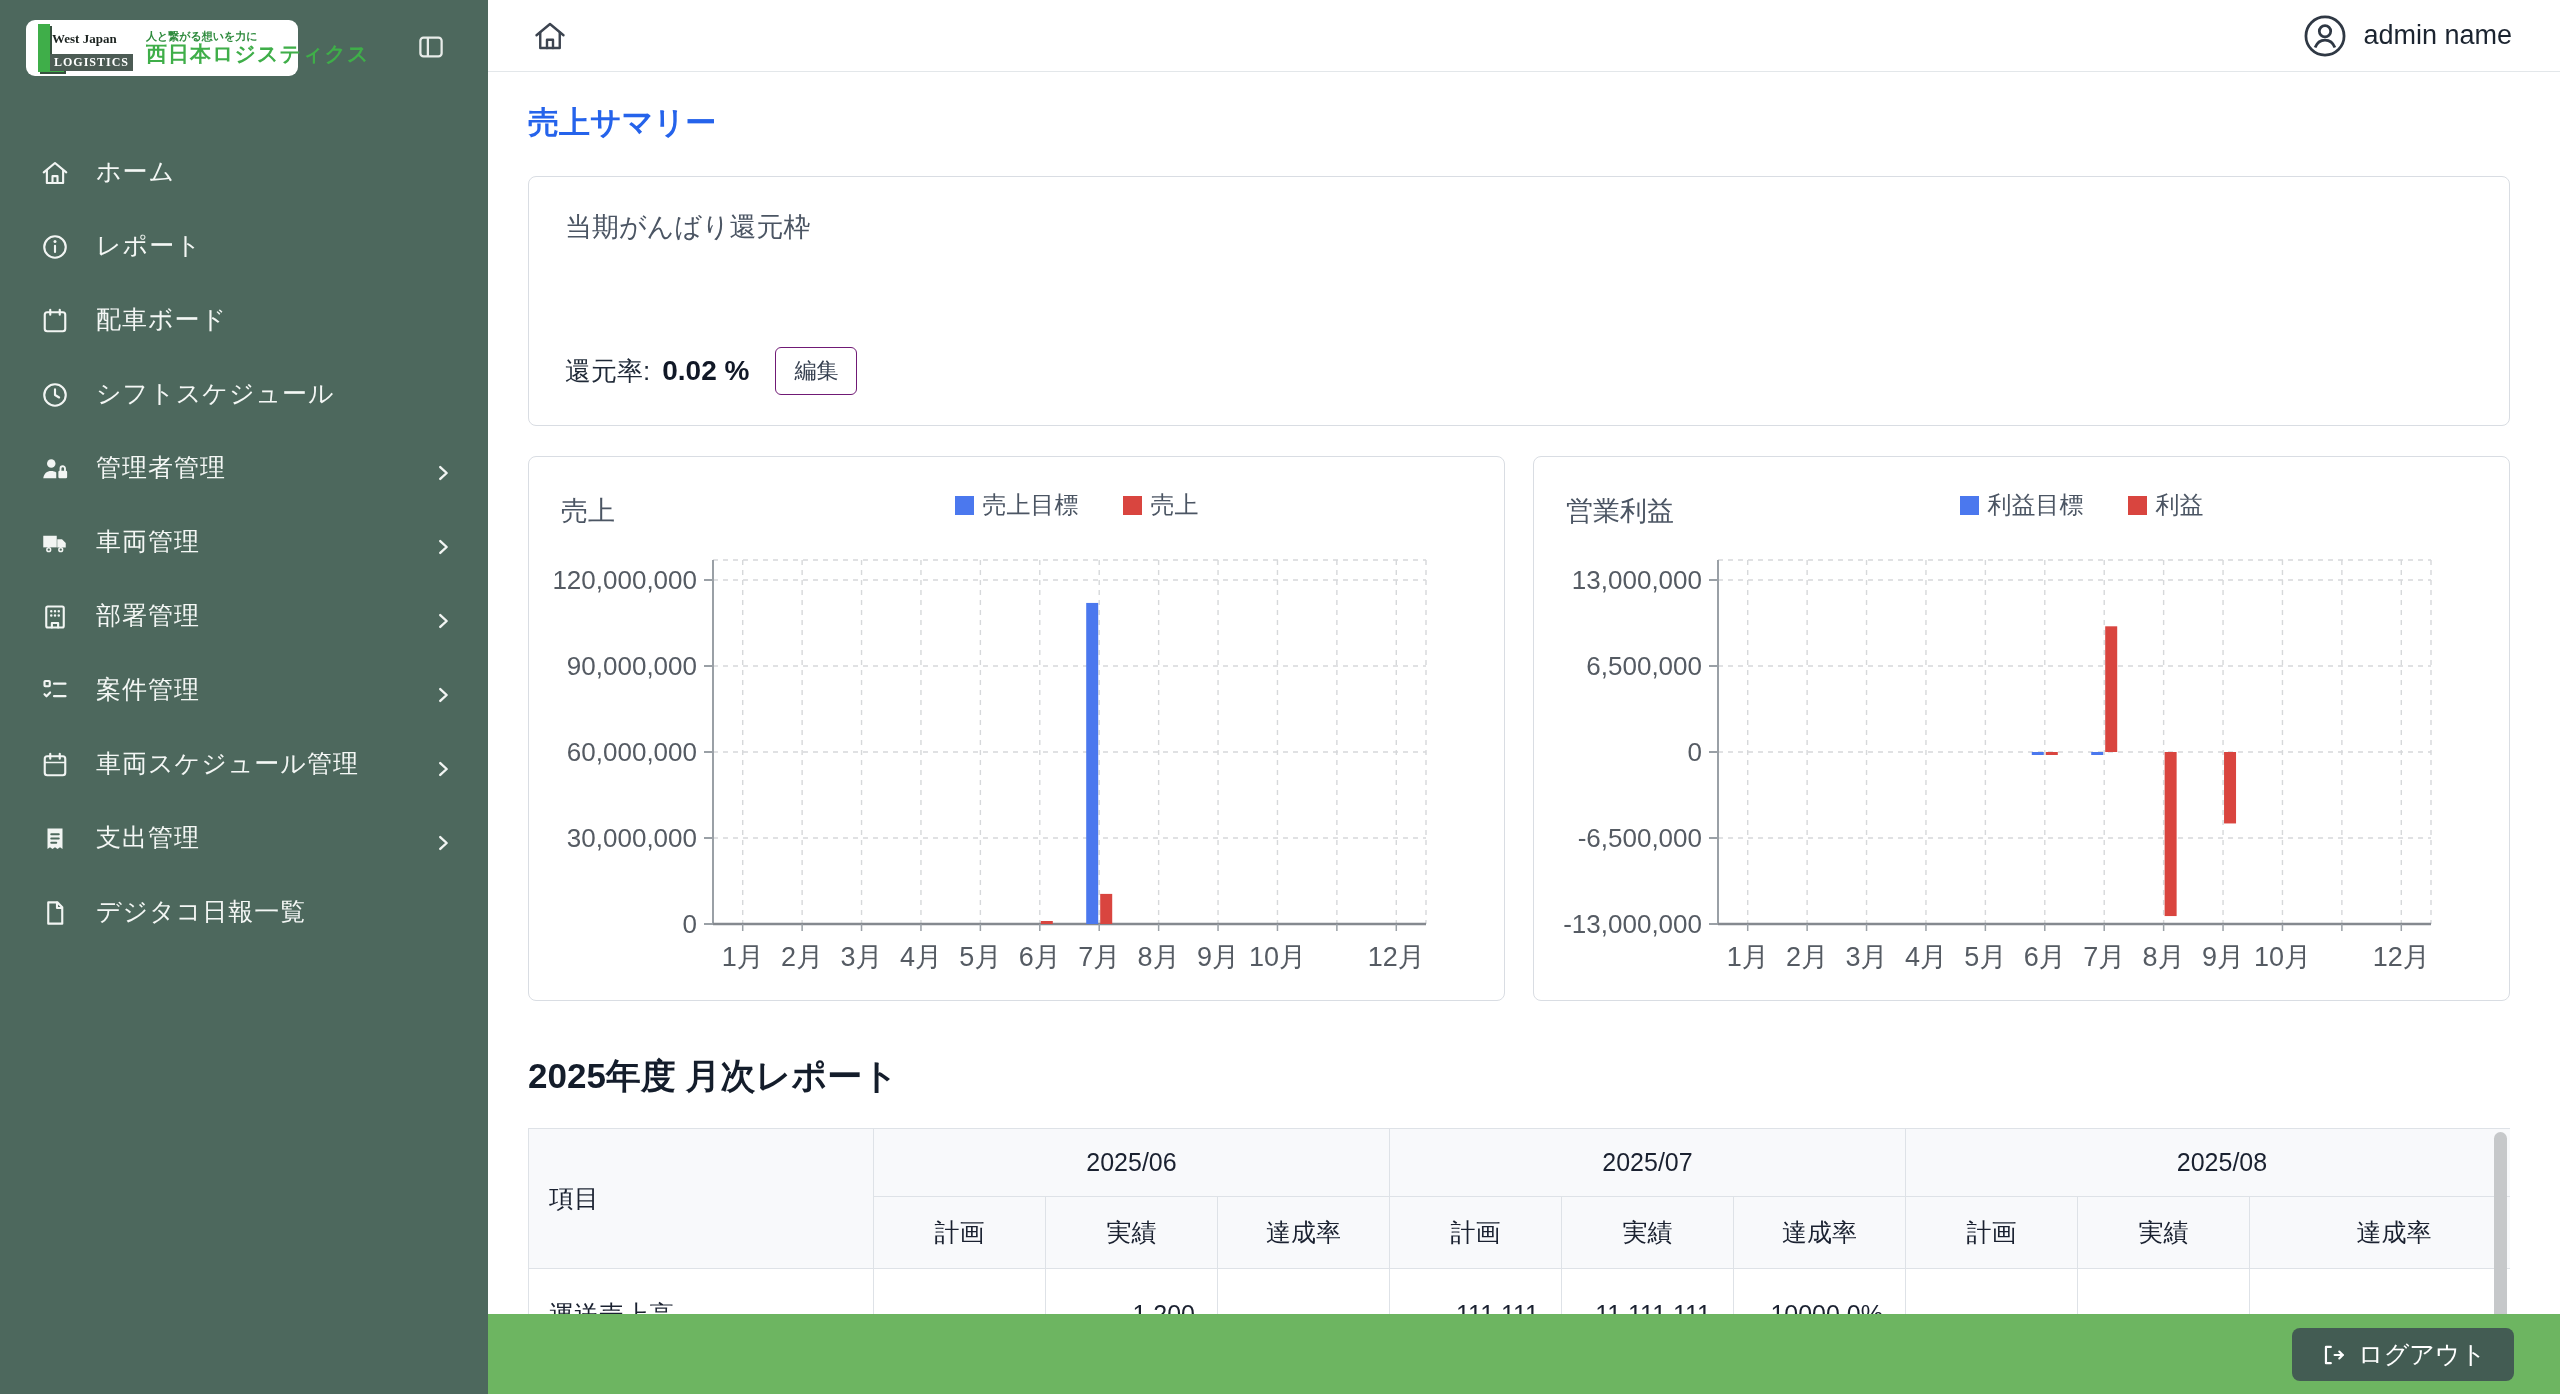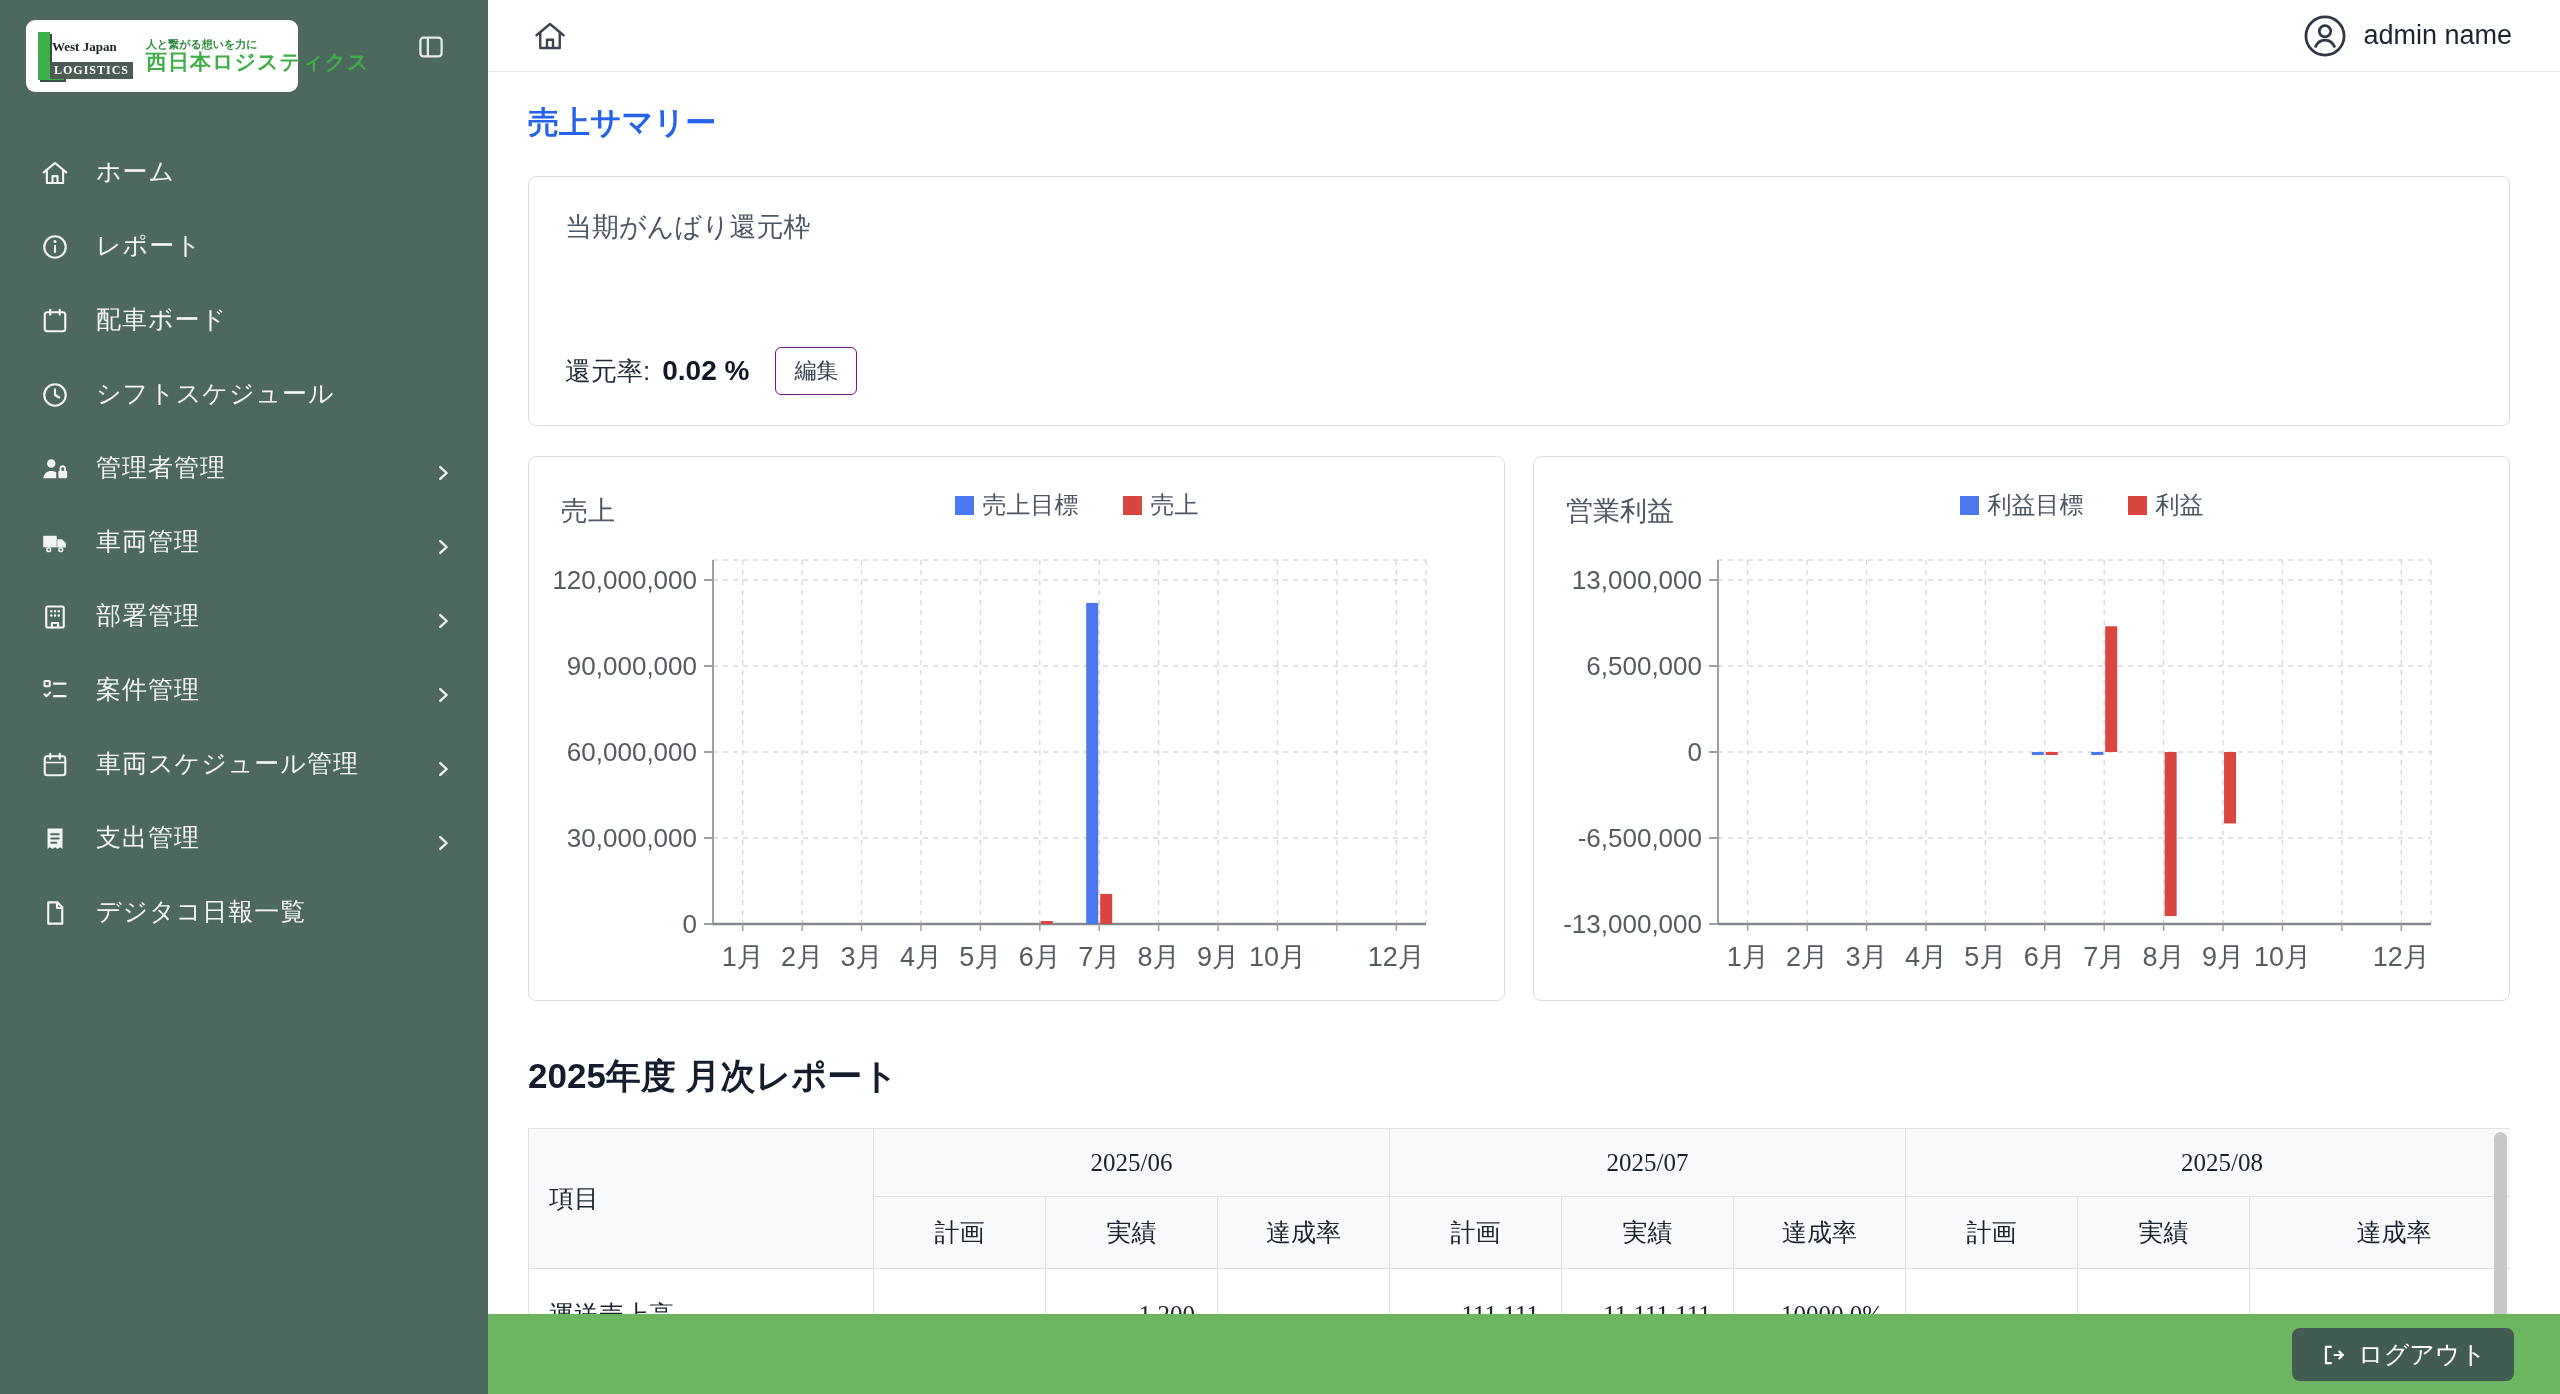--- a/index.html
+++ b/index.html
@@ -4,21 +4,21 @@
 <style>
   html,body{margin:0;padding:0;}
   body{
     width:2560px;height:1394px;overflow:hidden;background:#fff;
     font-family:"Liberation Sans","DejaVu Sans",sans-serif;
     display:flex;position:relative;
   }
   
   .sidebar{width:488px;height:1394px;background:var(--sidebar-bg,#4d685d);flex-shrink:0;position:relative;color:#eef2ef;}
   .sb-header{position:relative;height:104px;}
-  .logo-box{position:absolute;left:26px;top:20px;width:272px;height:72px;background:#fff;border-radius:9px;display:flex;align-items:center;padding:4px 10px;box-sizing:border-box;}
+  .logo-box{position:absolute;left:26px;top:20px;width:272px;height:56px;background:#fff;border-radius:9px;display:flex;align-items:center;padding:4px 10px;box-sizing:border-box;}
   .logo-mark{position:relative;width:106px;height:52px;flex-shrink:0;}
   .logo-l{position:absolute;left:2px;top:2px;width:30px;height:48px;}
   .logo-l::before{content:"";position:absolute;left:0;top:0;width:12px;height:48px;background:#3fae49;box-shadow:2px 2px 0 #37513f;}
   .logo-l::after{content:"";position:absolute;left:0;bottom:0;width:26px;height:11px;background:#3fae49;box-shadow:2px 2px 0 #37513f;}
   .logo-westjapan{position:absolute;left:16px;top:9px;font-family:"Liberation Serif","DejaVu Serif",serif;font-size:13px;font-weight:bold;color:#1c2320;white-space:nowrap;}
   .logo-logistics{position:absolute;left:14px;bottom:3px;font-family:"Liberation Serif","DejaVu Serif",serif;font-size:12px;font-weight:bold;color:#fff;background:#4c5b54;padding:1px 4px;letter-spacing:1px;white-space:nowrap;}
   .logo-text{margin-left:4px;line-height:1.15;}
   .logo-tagline{font-size:11px;font-weight:bold;color:#2e8b3d;white-space:nowrap;}
   .logo-name{font-size:21px;font-weight:bold;color:#3fae49;letter-spacing:1px;white-space:nowrap;}
   .collapse-btn{position:absolute;right:42px;top:32px;width:30px;height:30px;background:transparent;border:none;padding:0;cursor:pointer;}
@@ -52,21 +52,21 @@
   .chart-card{width:977px;height:545px;position:relative;}
   .chart-title{position:absolute;left:32px;top:36px;font-size:27px;color:#4b5563;}
   .chart-legend{position:absolute;top:32px;left:0;width:100%;display:flex;justify-content:center;gap:44px;transform:translateX(60px);}
   .legend-item{display:flex;align-items:center;gap:9px;font-size:24px;color:#4b5563;cursor:pointer;}
   .legend-swatch{width:19px;height:19px;display:inline-block;}
   .chart-card svg.plot{position:absolute;left:0;top:0;width:977px;height:545px;}
   
   .report-title{font-size:35px;font-weight:bold;color:#141d2b;margin:52px 0 0 0;}
   .table-wrap{margin-top:28px;width:1982px;height:290px;overflow:hidden;position:relative;}
   table.report{border-collapse:collapse;table-layout:fixed;width:2010px;}
-  .report th,.report td{border:1px solid #dee2e7;box-sizing:border-box;font-family:Liberation Serif, serif;}
+  .report th,.report td{border:1px solid #dee2e7;box-sizing:border-box;}
   .report thead th{background:#f8f9fb;color:#1a2130;font-size:25px;font-weight:normal;}
   .report th.month{height:68px;}
   .report th.sub{height:72px;}
   .report th.item-h{text-align:left;padding-left:20px;font-size:25px;}
   .report td{height:92px;font-size:25px;color:#1a2130;background:#fff;}
   .report td.lbl{text-align:left;padding-left:20px;}
   .report td.num{text-align:right;padding-right:22px;}
   .v-thumb{position:absolute;right:3px;top:4px;width:13px;height:260px;background:#c6c8ca;border-radius:7px;cursor:pointer;}
   
   .footer{position:absolute;left:0;right:0;bottom:0;height:80px;background:var(--footer-green,#6db561);z-index:6;}

